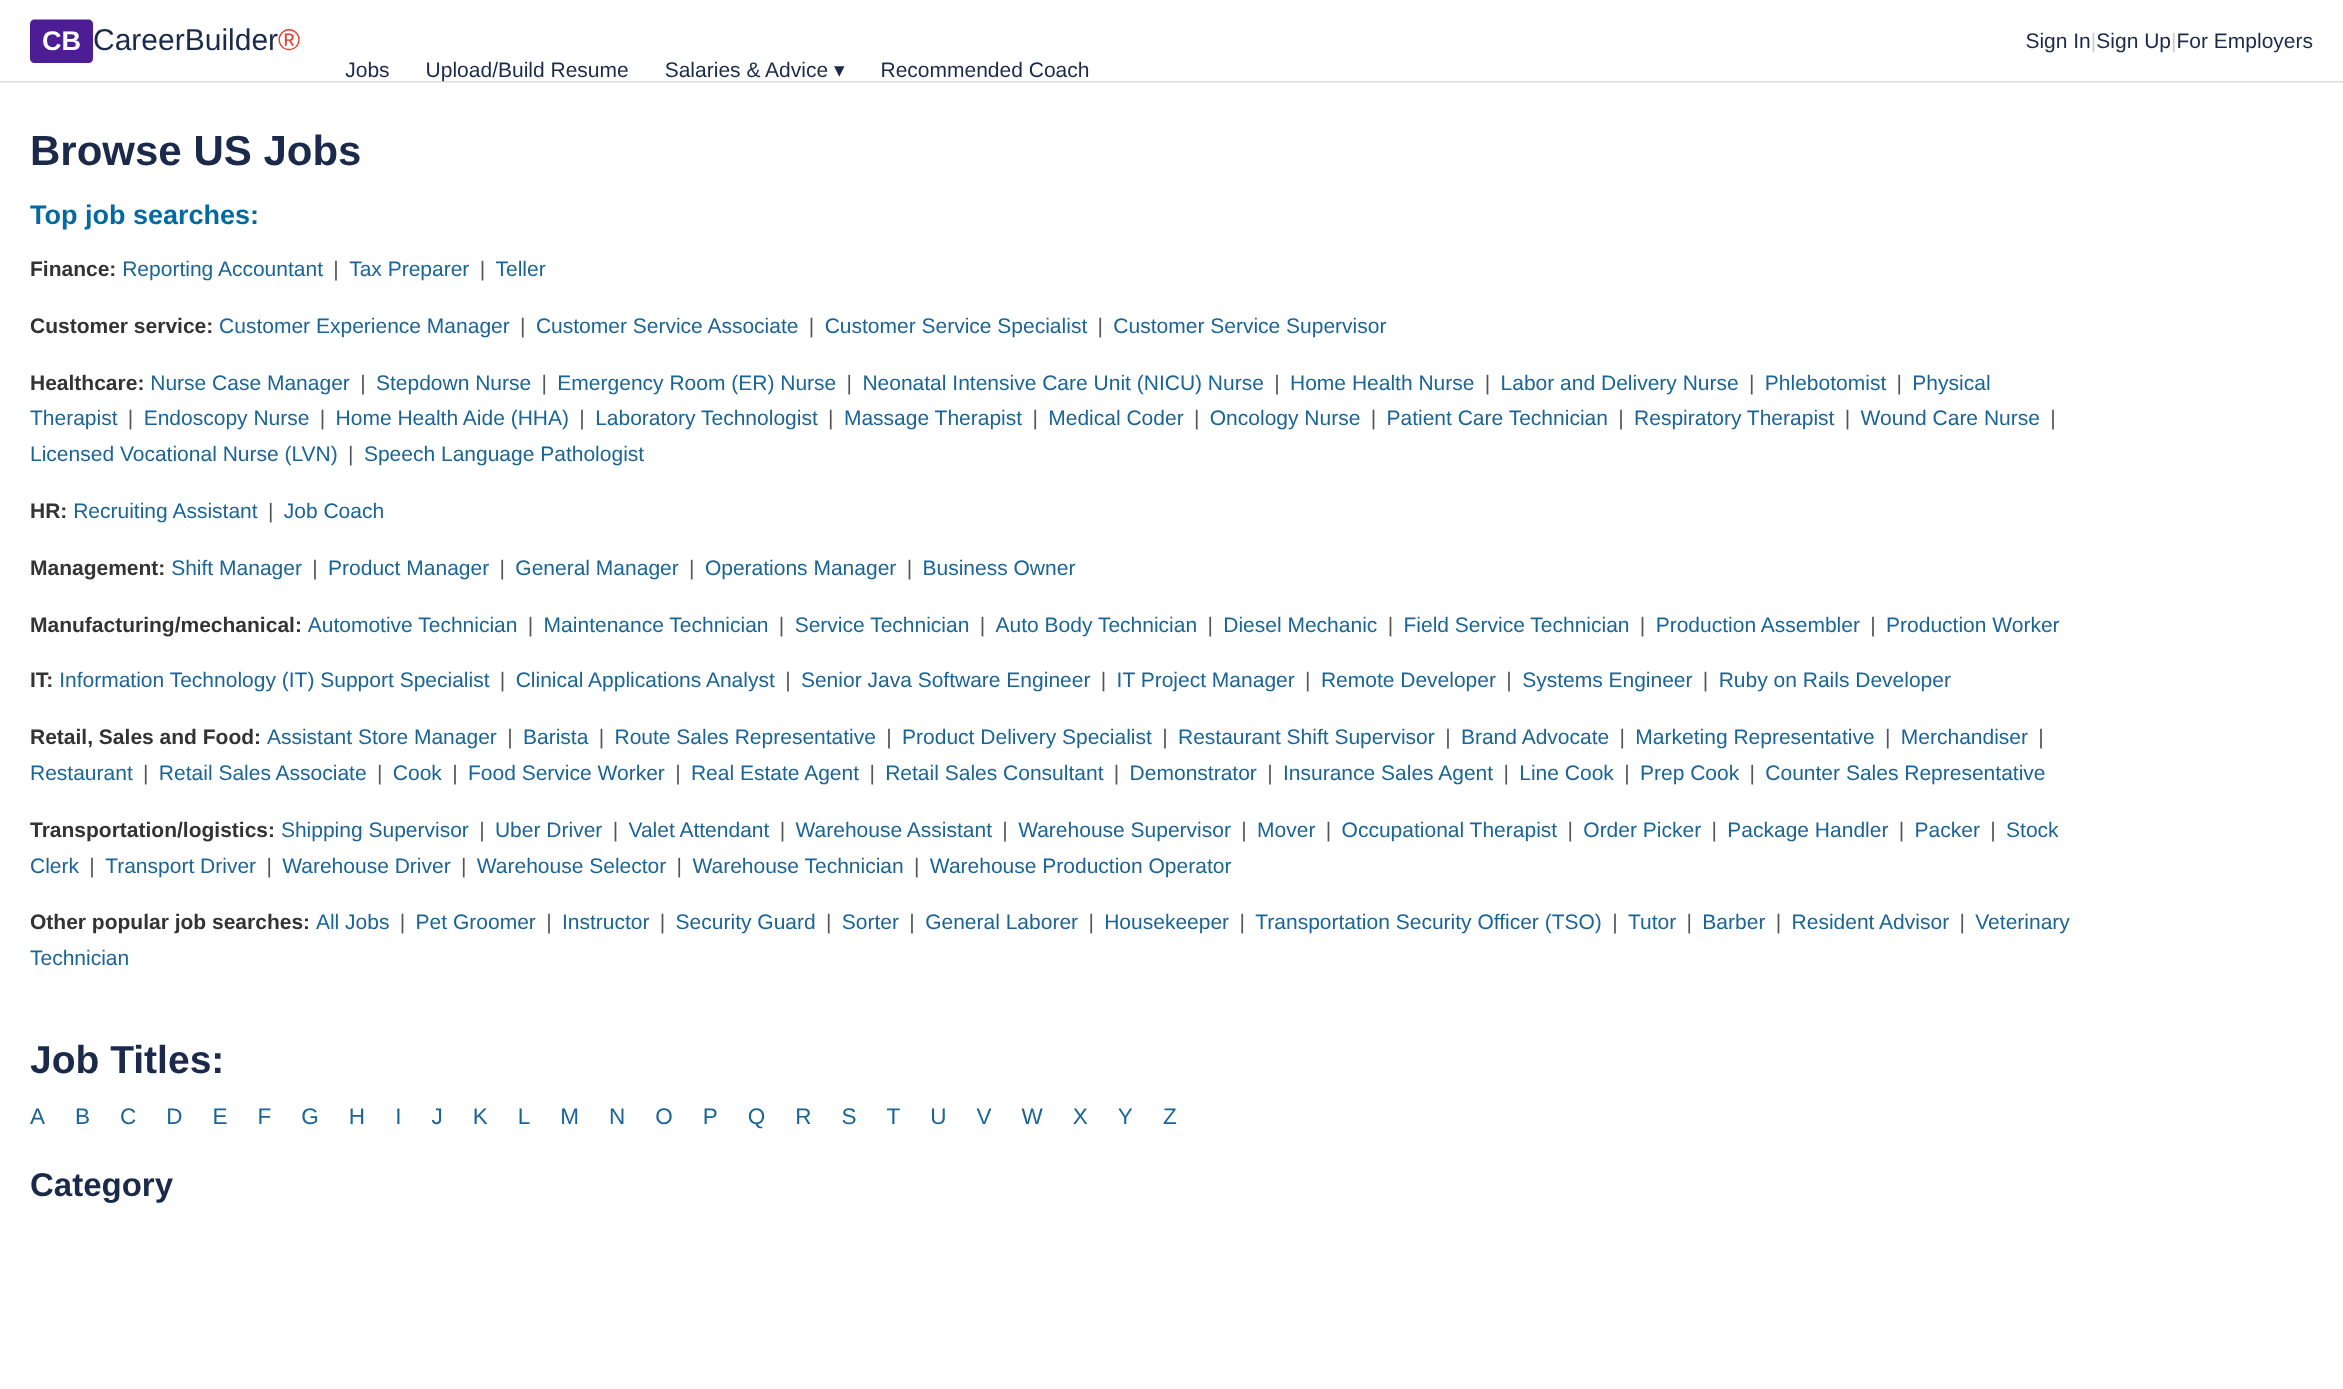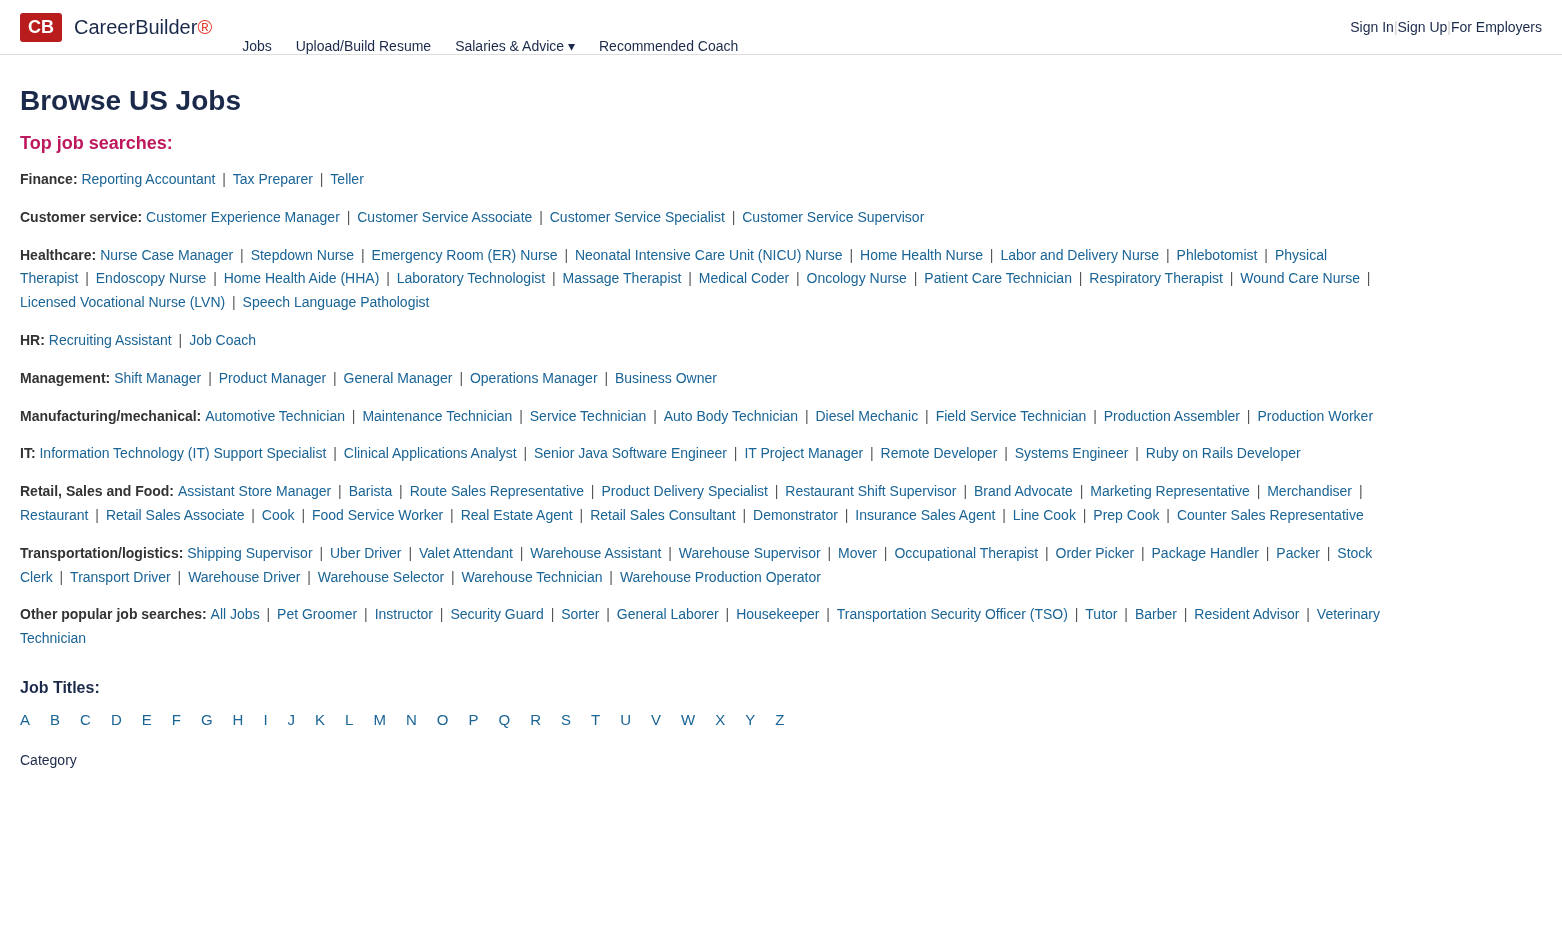--- a/index.html
+++ b/index.html
@@ -13,27 +13,27 @@
       height: 55px;
       border-bottom: 1px solid #ddd;
       background: #fff;
     }
     .nav-logo {
       display: flex;
       align-items: center;
       margin-right: 30px;
     }
     .nav-logo-icon {
-      background: #b91c1c;
+      background: #4c1d95;
       color: #fff;
       font-weight: bold;
       font-size: 18px;
       padding: 4px 8px;
       border-radius: 3px;
-      margin-right: 12px;
+      margin-right: 0;
     }
     .nav-logo-text {
       color: #1b2a4a;
       font-size: 20px;
       font-weight: normal;
     }
     .nav-logo-text span { color: #e63c2f; }
     .nav-links { display: flex; align-items: center; gap: 24px; flex: 1; }
     .nav-link {
       color: #1b2a4a;
@@ -58,21 +58,21 @@
     h1 {
       font-size: 28px;
       font-weight: bold;
       color: #1b2a4a;
       margin-bottom: 16px;
     }
 
     .top-jobs-heading {
       font-size: 18px;
       font-weight: bold;
-      color: #be185d;
+      color: #0369a1;
       margin-bottom: 14px;
     }
 
     .category-row {
       margin-bottom: 14px;
       line-height: 1.7;
       font-size: 14px;
     }
 
     .category-label {
@@ -85,43 +85,43 @@
       text-decoration: none;
       font-size: 14px;
     }
     .category-links .sep {
       color: #555;
       margin: 0 3px;
     }
 
     
     .job-titles-heading {
-      font-size: 16px;
+      font-size: 26px;
       font-weight: bold;
       color: #1b2a4a;
-      margin-top: 28px;
+      margin-top: 40px;
       margin-bottom: 14px;
     }
 
     .alpha-links {
       display: flex;
       gap: 20px;
       flex-wrap: wrap;
       margin-bottom: 24px;
     }
     .alpha-links a {
       color: #1a6496;
       text-decoration: none;
       font-size: 15px;
       font-weight: 500;
     }
 
     .category-section-heading {
-      font-size: 14px;
-      font-weight: normal;
+      font-size: 22px;
+      font-weight: bold;
       color: #1b2a4a;
       margin-bottom: 6px;
     }
   </style>
 </head>
 <body>
 
 <nav>
   <div class="nav-logo">
     <div class="nav-logo-icon">CB</div>

